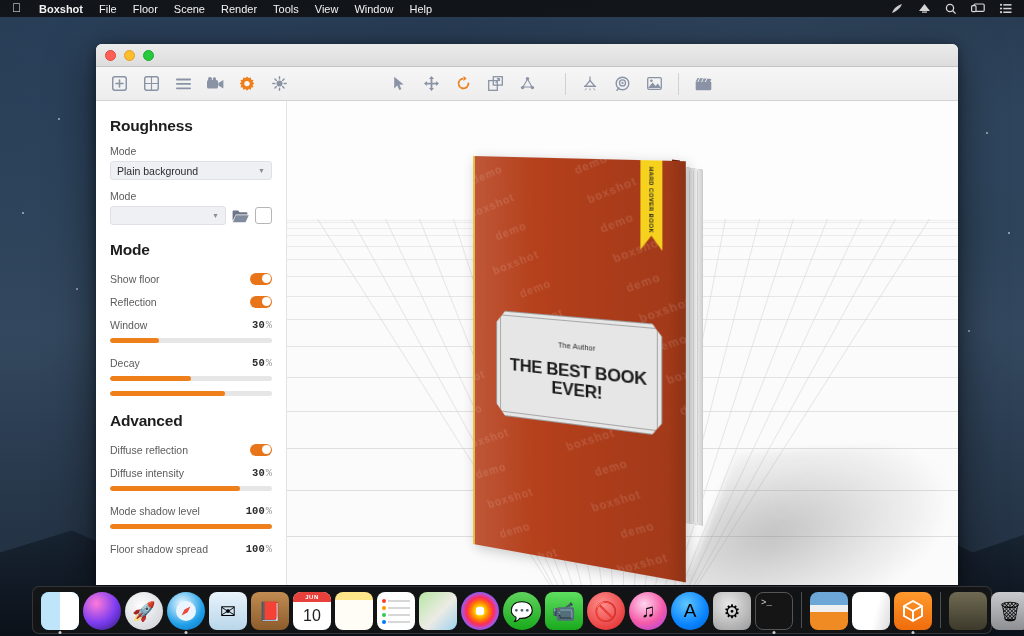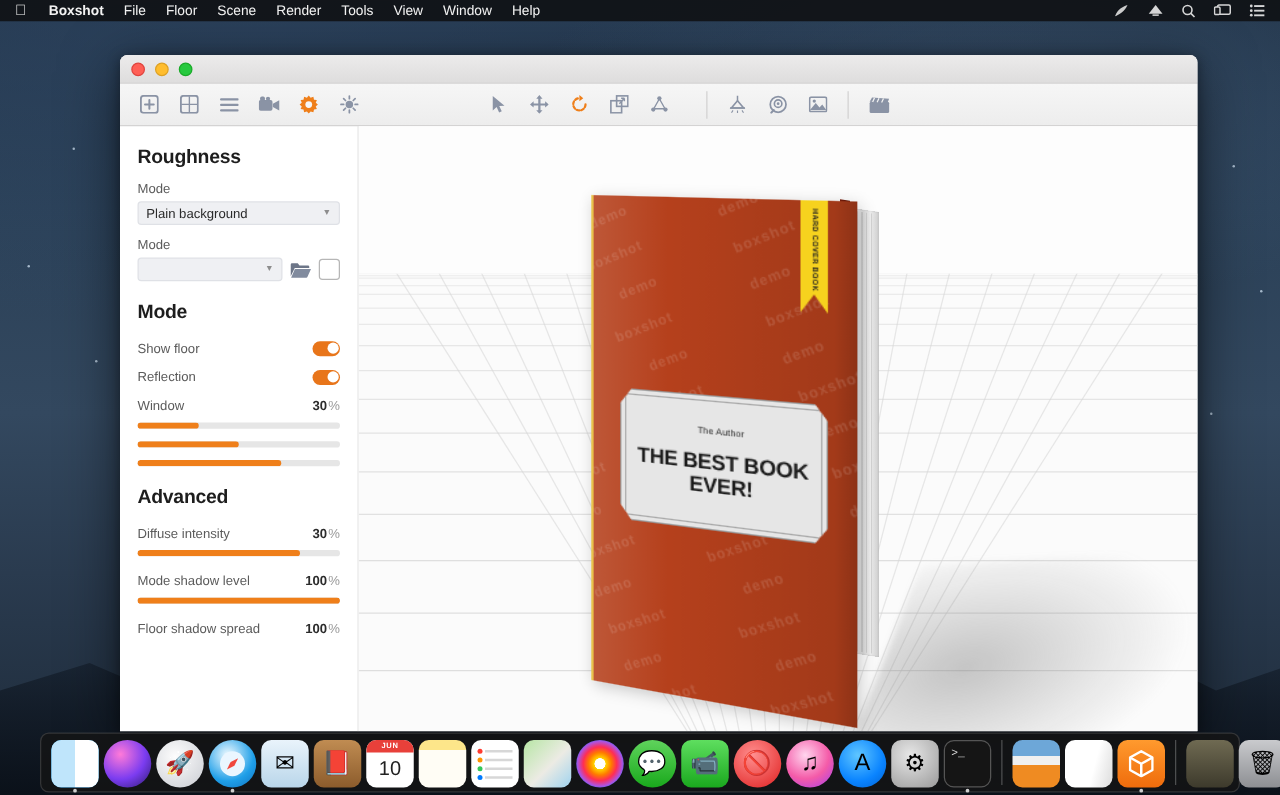--- a/index.html
+++ b/index.html
@@ -80,21 +80,21 @@
   #body{ display:flex; height:484px; }
   #sidebar{
     width:191px; background:#fff; border-right:1px solid #e3e3e3;
     padding:12px 14px 8px 14px; overflow:hidden; flex:none;
   }
   .sect-title{ font-size:15.5px; font-weight:bold; color:#1d1d1d; margin:4px 0 10px; letter-spacing:-.2px; }
   .sect-title.sp{ margin-top:16px; }
   .lbl{ font-size:10.5px; color:#5b5b5b; margin-bottom:4px; }
   .row{ display:flex; align-items:center; justify-content:space-between; height:19px; margin-bottom:4px; }
   .row .lbl{ margin:0; }
-  .val{ font-size:10.5px; color:#2b2b2b; font-weight:bold; }
+  .val{ font-size:10.5px; color:#2b2b2b; font-weight:bold;font-family:Liberation Mono, monospace; }
   .val .pct{ color:#9a9a9a; font-weight:normal; margin-left:1px; }
 
   .select{
     height:19px; background:#eff0f3; border:1px solid #dfe1e6; border-radius:3px;
     display:flex; align-items:center; padding:0 6px;
     font-size:10.5px; color:#2b2b2b; position:relative; margin-bottom:10px;
   }
   .select .caret{ margin-left:auto; font-size:7px; color:#8d8d8d; }
   .imgrow{ display:flex; align-items:center; gap:6px; margin-bottom:4px; }
   .imgrow .select{ flex:1; margin-bottom:0; }
@@ -445,30 +445,38 @@
       </div>
 
       <div class="row">
         <span class="lbl">Window</span>
         <span class="val"><span>30</span><span class="pct">%</span></span>
       </div>
       <div class="track">
           <div class="fill" style="width: 30%;"></div>
         </div>
 
+      <div class="row">
+        <span class="lbl">Decay</span>
+        <span class="val"><span>50</span><span class="pct">%</span></span>
+      </div>
       <div class="track">
           <div class="fill" style="width: 50%;"></div>
         </div>
 
       <div class="track">
           <div class="fill" style="width: 71%;"></div>
         </div>
 
       <div class="sect-title sp">Advanced</div>
 
+      <div class="row">
+        <span class="lbl">Diffuse reflection</span>
+        <span class="toggle"></span>
+      </div>
 
       <div class="row">
         <span class="lbl">Diffuse intensity</span>
         <span class="val"><span>30</span><span class="pct">%</span></span>
       </div>
       <div class="track">
           <div class="fill" style="width: 80%;"></div>
         </div>
 
       <div class="row">

